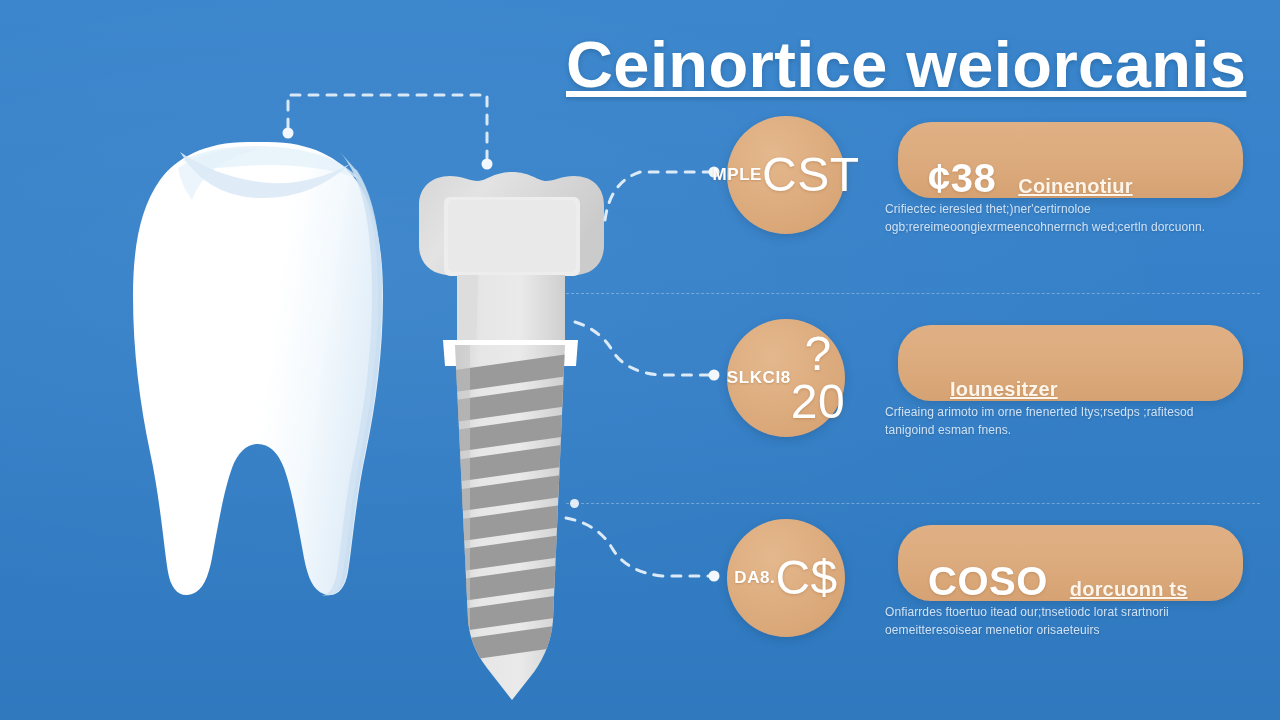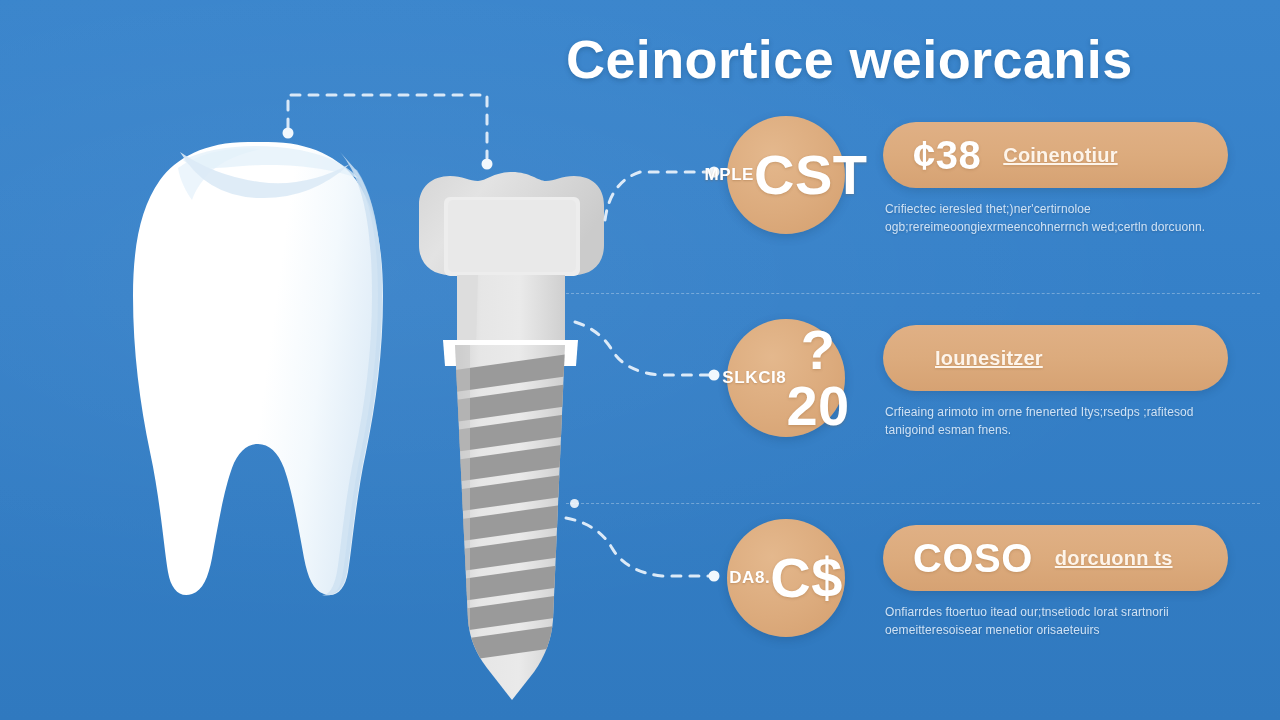--- a/index.html
+++ b/index.html
@@ -37,26 +37,27 @@
     height: 720px;
   }
 
   
   .title {
     position: absolute;
     left: 566px;
     top: 31px;
     width: 690px;
     color: #ffffff;
-    font-size: 54px;
+    font-size: 65px;
     font-weight: 700;
     letter-spacing: 0.4px;
     line-height: 1.05;
     white-space: nowrap;
     text-shadow: 0 2px 5px rgba(18,58,96,0.30);
+    text-decoration: underline;
   }
 
   
   .rows {
     position: absolute;
     left: 720px;
     top: 112px;
     width: 540px;
   }
   .row {
@@ -87,39 +88,39 @@
   }
   .badge-top {
     font-size: 17px;
     font-weight: 700;
     letter-spacing: 0.6px;
     line-height: 1;
     margin-bottom: 1px;
     text-shadow: 0 1px 2px rgba(140,92,48,0.35);
   }
   .badge-main {
-    font-size: 56px;
-    font-weight: 700;
+    font-size: 48px;
+    font-weight: 400;
     letter-spacing: 0.5px;
     line-height: 1;
     text-shadow: 0 1px 3px rgba(140,92,48,0.32);
   }
 
   
   .pill {
     position: absolute;
-    left: 163px;
+    left: 178px;
     top: 10px;
     width: 345px;
-    height: 66px;
+    height: 76px;
     border-radius: 33px;
     background: linear-gradient(180deg, #e0b085 0%, #dcab7d 50%, #d6a273 100%);
     box-shadow: 0 3px 9px rgba(20,55,90,0.20);
     display: flex;
-    align-items: center;
+    align-items: flex-end;
     padding: 0 0 0 30px;
     box-sizing: border-box;
     overflow: hidden;
   }
   .pill-num {
     color: #ffffff;
     font-size: 40px;
     font-weight: 700;
     letter-spacing: 0.5px;
     line-height: 1;

